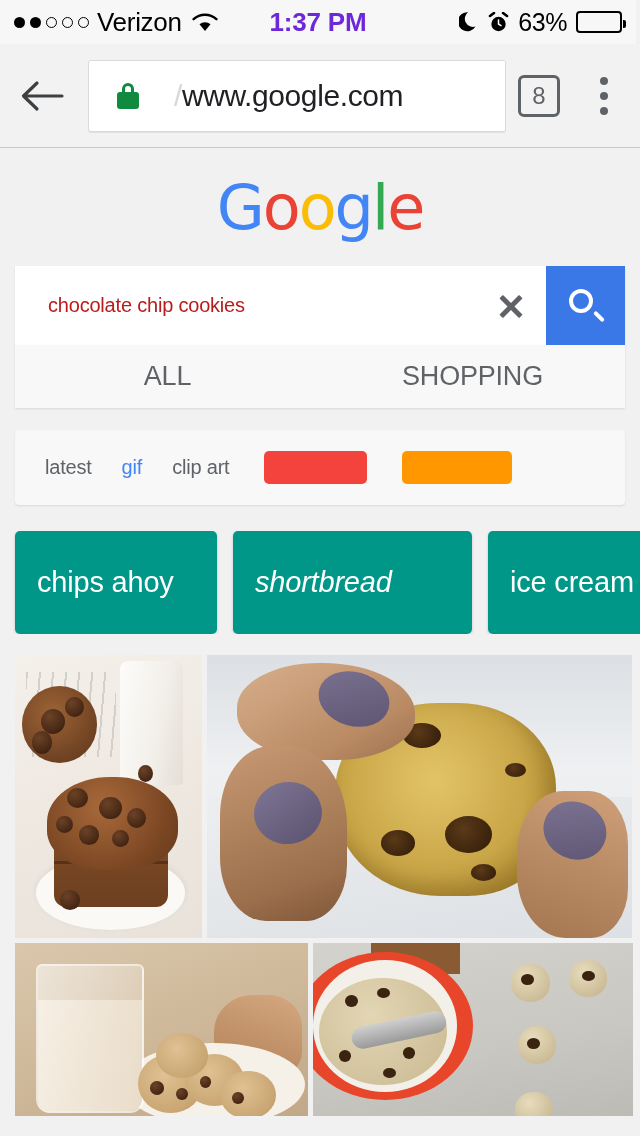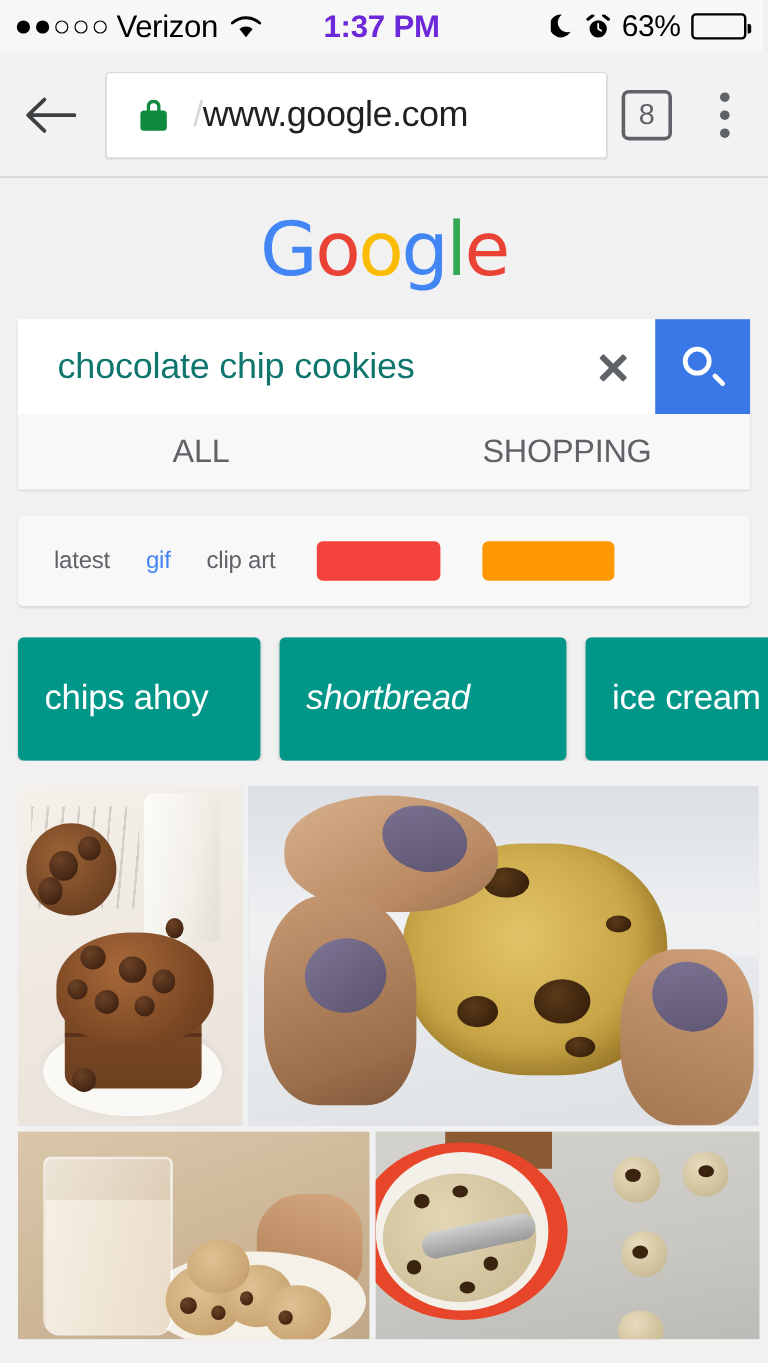--- a/index.html
+++ b/index.html
@@ -72,21 +72,21 @@
   .lock-body {
     position: absolute; bottom: 0; left: 0; width: 22px; height: 17px;
     background: #0f8a3e; border-radius: 3px;
   }
   .lock-shackle {
     position: absolute; top: 0; left: 5px; width: 12px; height: 13px;
     border: 3.5px solid #0f8a3e; border-bottom: none;
     border-radius: 7px 7px 0 0;
   }
   .url-text {
-    font-size: 30px; white-space: nowrap; margin-left: 22px;
+    font-size: 30px; white-space: nowrap; margin-left: 35px;
     color: #202124; letter-spacing: -0.4px;
   }
   .url-text .pre { color: #d8d8d8; }
   .url-fade {
     position: absolute; right: 0; top: 0; bottom: 0; width: 78px;
     background: linear-gradient(to right, rgba(255,255,255,0), #fff 82%);
     pointer-events: none;
   }
   .tabcount {
     width: 42px; height: 42px; border: 3px solid #5f6368; border-radius: 6px;
@@ -105,21 +105,21 @@
   .glogo span { font-weight: 400; }
 
   
   .searchcard {
     margin: 0 15px; background: #fff; height: 79px;
     display: flex; align-items: stretch;
     box-shadow: 0 1px 2px rgba(0,0,0,0.10);
   }
   .query {
     flex: 1 1 auto; display: flex; align-items: center;
-    padding-left: 33px; font-size: 30px; color: #0f766e; letter-spacing: -0.2px;
+    padding-left: 33px; font-size: 20px; color: #b91c1c; letter-spacing: -0.2px;
   }
   .clear-btn {
     width: 70px; display: flex; align-items: center; justify-content: center;
   }
   .clear-x { position: relative; width: 28px; height: 28px; }
   .clear-x::before, .clear-x::after {
     content: ''; position: absolute; left: 0; top: 12px;
     width: 28px; height: 5px; background: #5f6368; border-radius: 1px;
   }
   .clear-x::before { transform: rotate(45deg); }

